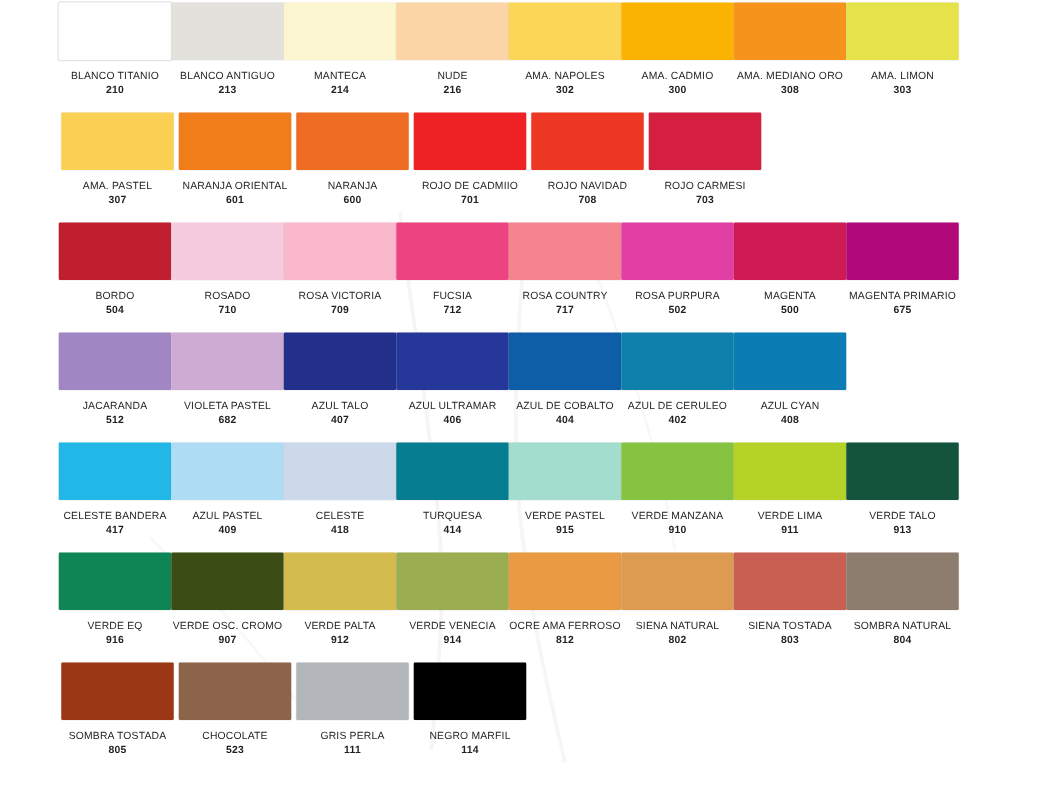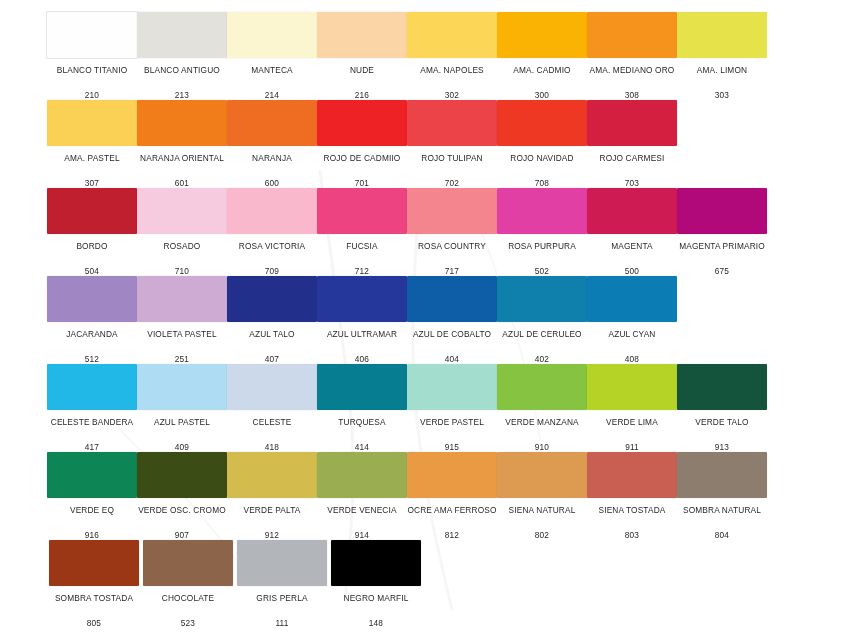--- a/index.html
+++ b/index.html
@@ -20,21 +20,21 @@
     position: absolute;
     inset: 0;
     pointer-events: none;
     z-index: 0;
     opacity: 0.55;
   }
   #palette-grid {
     position: relative;
     z-index: 1;
     width: 674px;
-    padding-top: 12px;
+    padding-top: 2px;
     box-sizing: border-box;
   }
   .palette-row {
     display: flex;
     height: 88px;
     padding-left: 47px;
     box-sizing: border-box;
   }
   .swatch-cell {
     width: 94px;
@@ -55,25 +55,26 @@
   .swatch-label {
     margin-top: 7px;
     font-size: 8.3px;
     line-height: 10px;
     letter-spacing: 0.15px;
     color: #231f20;
     text-align: center;
     white-space: nowrap;
   }
   .swatch-code {
-    margin-top: 15px;
+    margin-top: 1px;
     font-size: 8.3px;
     line-height: 10px;
     letter-spacing: 0.15px;
     color: #231f20;
+    font-weight: bold;
   }
 </style>
 </head>
 <body style="background: rgb(255, 255, 255);">
 
 <svg id="watermark" viewBox="0 0 850 640" preserveAspectRatio="none" aria-hidden="true">
   <path d="M320 170 C 330 260, 345 340, 352 430 C 356 490, 350 540, 345 600" stroke="#f1eeec" stroke-width="3" fill="none"></path>
   <path d="M420 190 C 414 270, 408 350, 418 430 C 426 500, 438 550, 452 610" stroke="#f3f0ee" stroke-width="3" fill="none"></path>
   <path d="M470 200 C 500 280, 528 360, 540 440" stroke="#f4f1ef" stroke-width="2" fill="none"></path>
   <path d="M120 430 C 160 470, 200 510, 236 560" stroke="#f4f2f0" stroke-width="2" fill="none"></path>
@@ -137,25 +138,20 @@
     <div class="swatch-chip" style="background: rgb(239, 109, 35);"></div>
     <div class="swatch-label">NARANJA</div>
     <div class="swatch-code">600</div>
   </div>
       <div class="swatch-cell">
     <div class="swatch-chip" style="background: rgb(238, 34, 36);"></div>
     <div class="swatch-label">ROJO DE CADMIIO</div>
     <div class="swatch-code">701</div>
   </div>
       <div class="swatch-cell">
-    <div class="swatch-chip" style="background: rgb(236, 67, 73);"></div>
-    <div class="swatch-label">ROJO TULIPAN</div>
-    <div class="swatch-code">702</div>
-  </div>
-      <div class="swatch-cell">
     <div class="swatch-chip" style="background: rgb(238, 56, 36);"></div>
     <div class="swatch-label">ROJO NAVIDAD</div>
     <div class="swatch-code">708</div>
   </div>
       <div class="swatch-cell">
     <div class="swatch-chip" style="background: rgb(213, 31, 64);"></div>
     <div class="swatch-label">ROJO CARMESI</div>
     <div class="swatch-code">703</div>
   </div>
     </div>
@@ -203,21 +199,21 @@
     </div>
     <div class="palette-row">
       <div class="swatch-cell">
     <div class="swatch-chip" style="background: rgb(161, 134, 196);"></div>
     <div class="swatch-label">JACARANDA</div>
     <div class="swatch-code">512</div>
   </div>
       <div class="swatch-cell">
     <div class="swatch-chip" style="background: rgb(206, 171, 210);"></div>
     <div class="swatch-label">VIOLETA PASTEL</div>
-    <div class="swatch-code">251</div>
+    <div class="swatch-code">682</div>
   </div>
       <div class="swatch-cell">
     <div class="swatch-chip" style="background: rgb(35, 48, 139);"></div>
     <div class="swatch-label">AZUL TALO</div>
     <div class="swatch-code">407</div>
   </div>
       <div class="swatch-cell">
     <div class="swatch-chip" style="background: rgb(38, 55, 155);"></div>
     <div class="swatch-label">AZUL ULTRAMAR</div>
     <div class="swatch-code">406</div>
@@ -334,16 +330,16 @@
     <div class="swatch-code">523</div>
   </div>
       <div class="swatch-cell">
     <div class="swatch-chip" style="background: rgb(178, 182, 186);"></div>
     <div class="swatch-label">GRIS PERLA</div>
     <div class="swatch-code">111</div>
   </div>
       <div class="swatch-cell">
     <div class="swatch-chip" style="background: rgb(0, 0, 0);"></div>
     <div class="swatch-label">NEGRO MARFIL</div>
-    <div class="swatch-code">148</div>
+    <div class="swatch-code">114</div>
   </div>
     </div>
   </div>
 
 </body></html>

